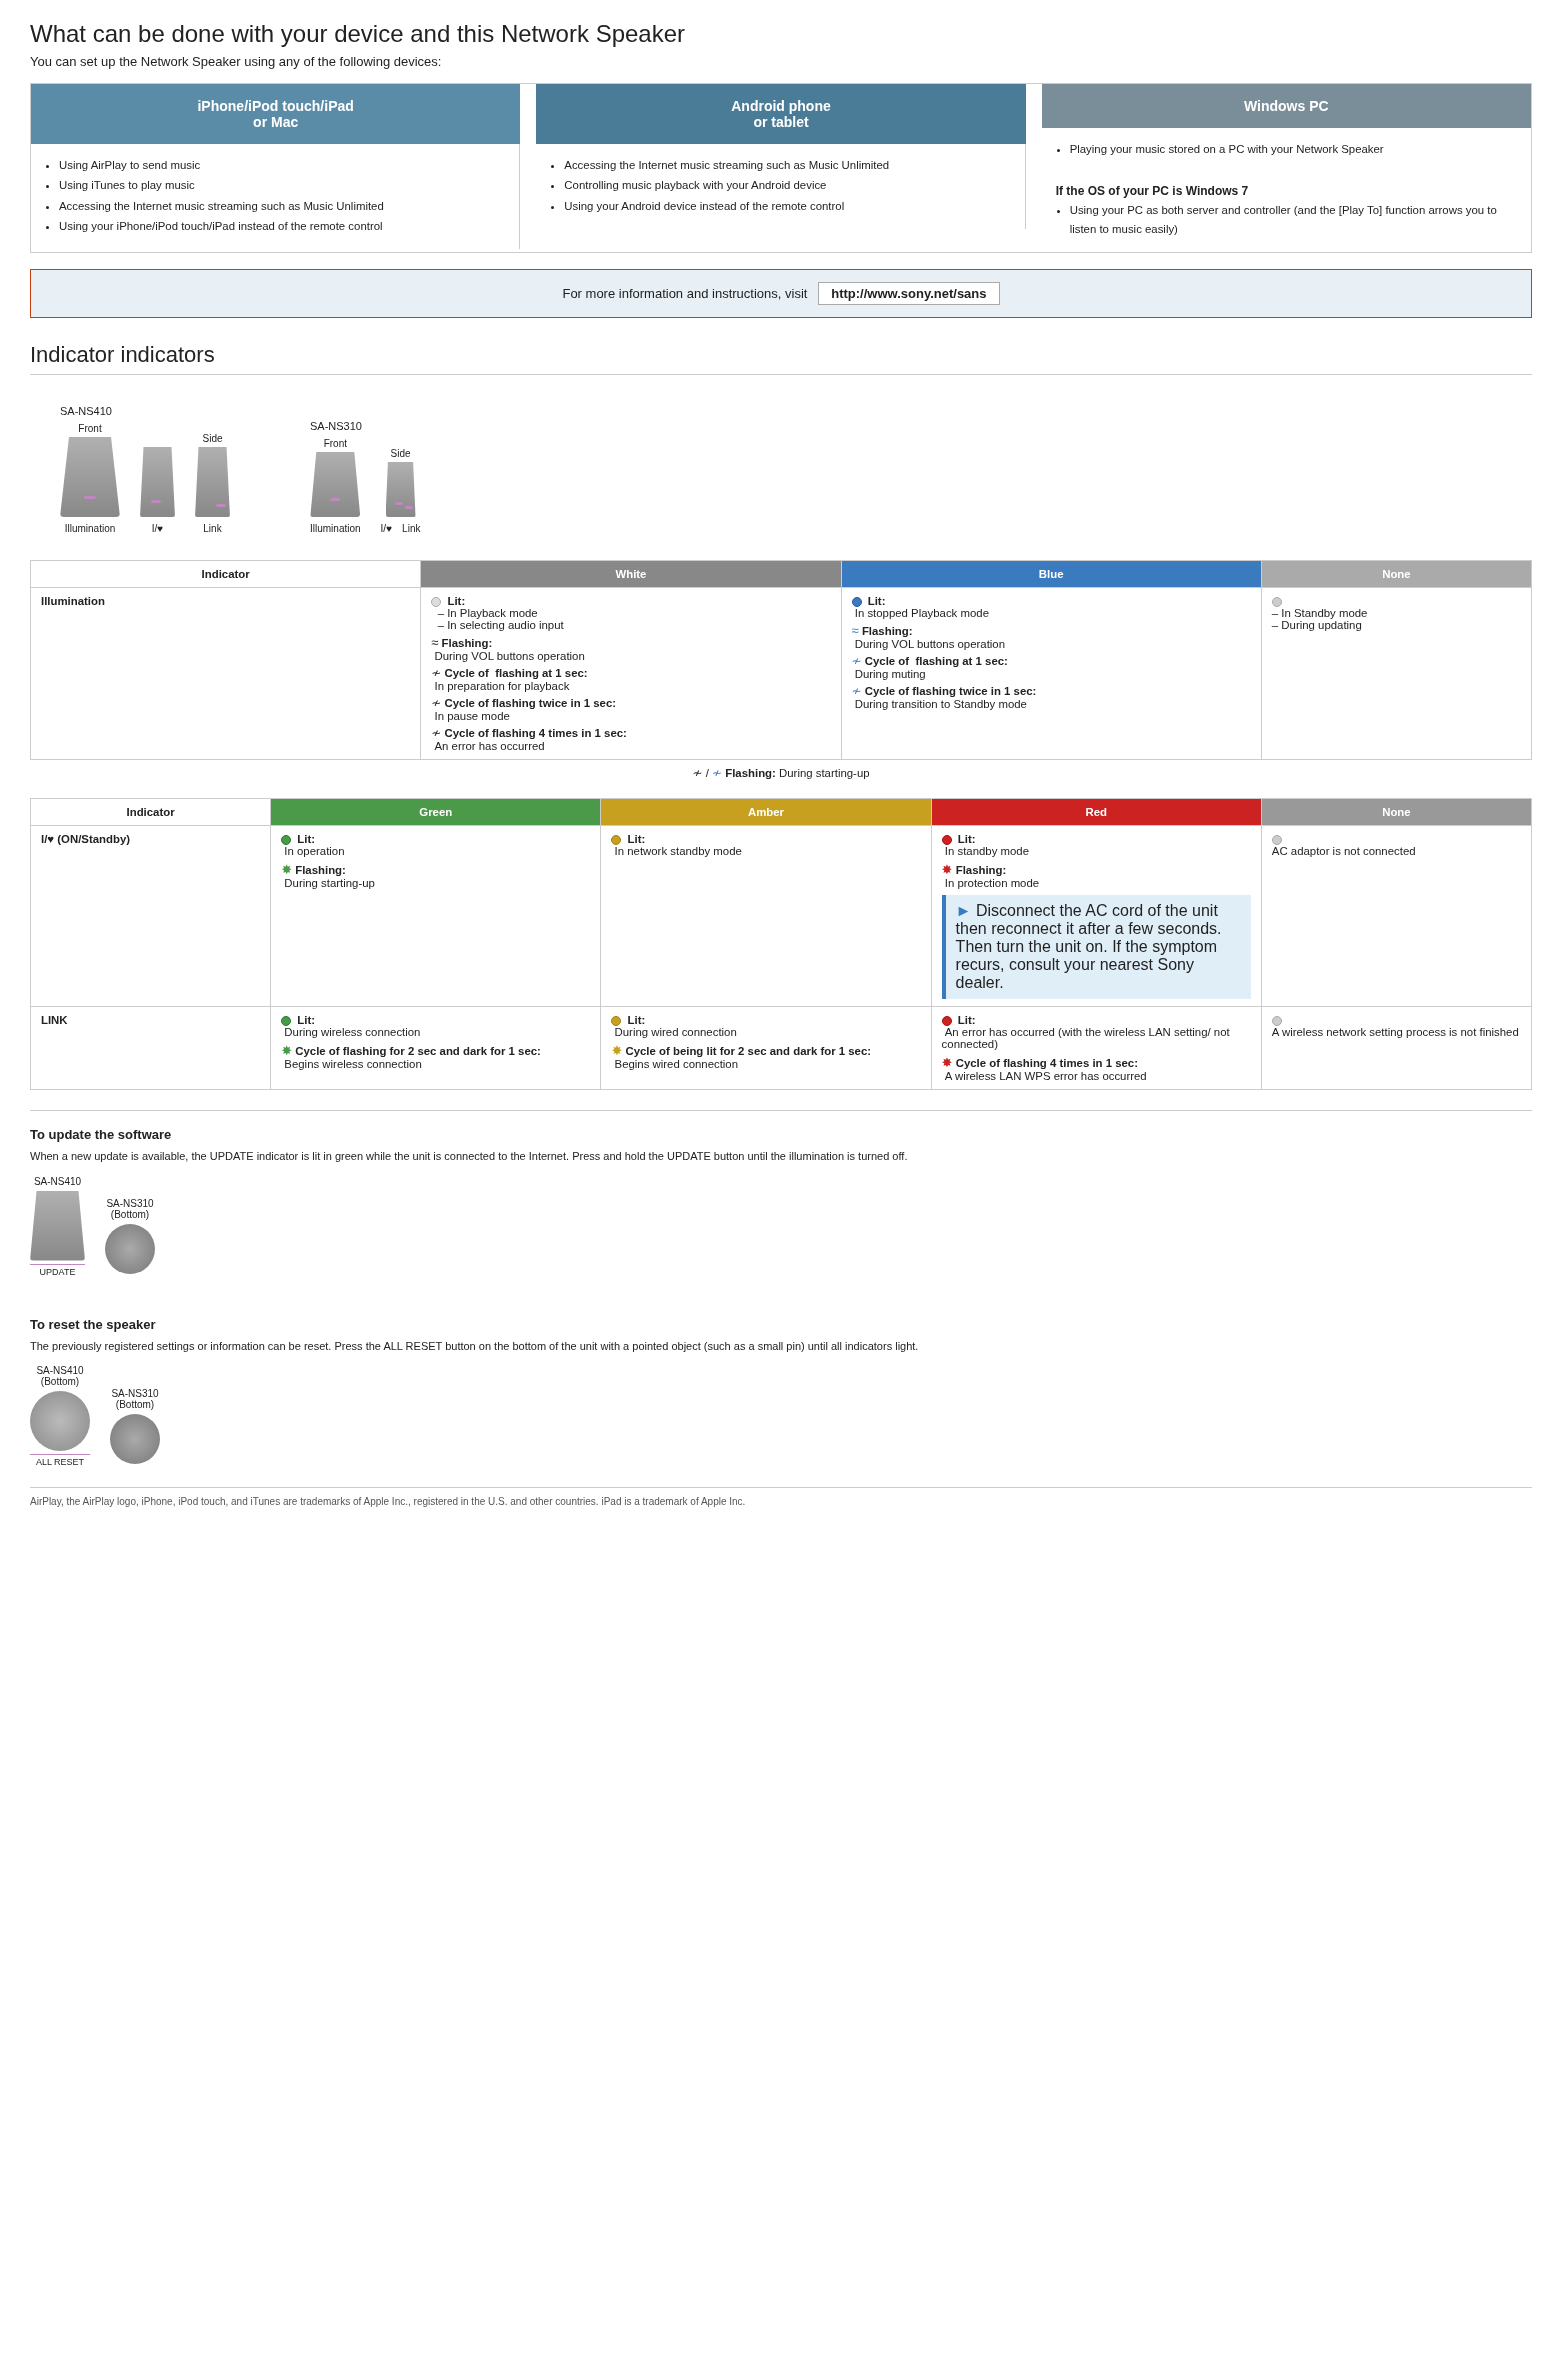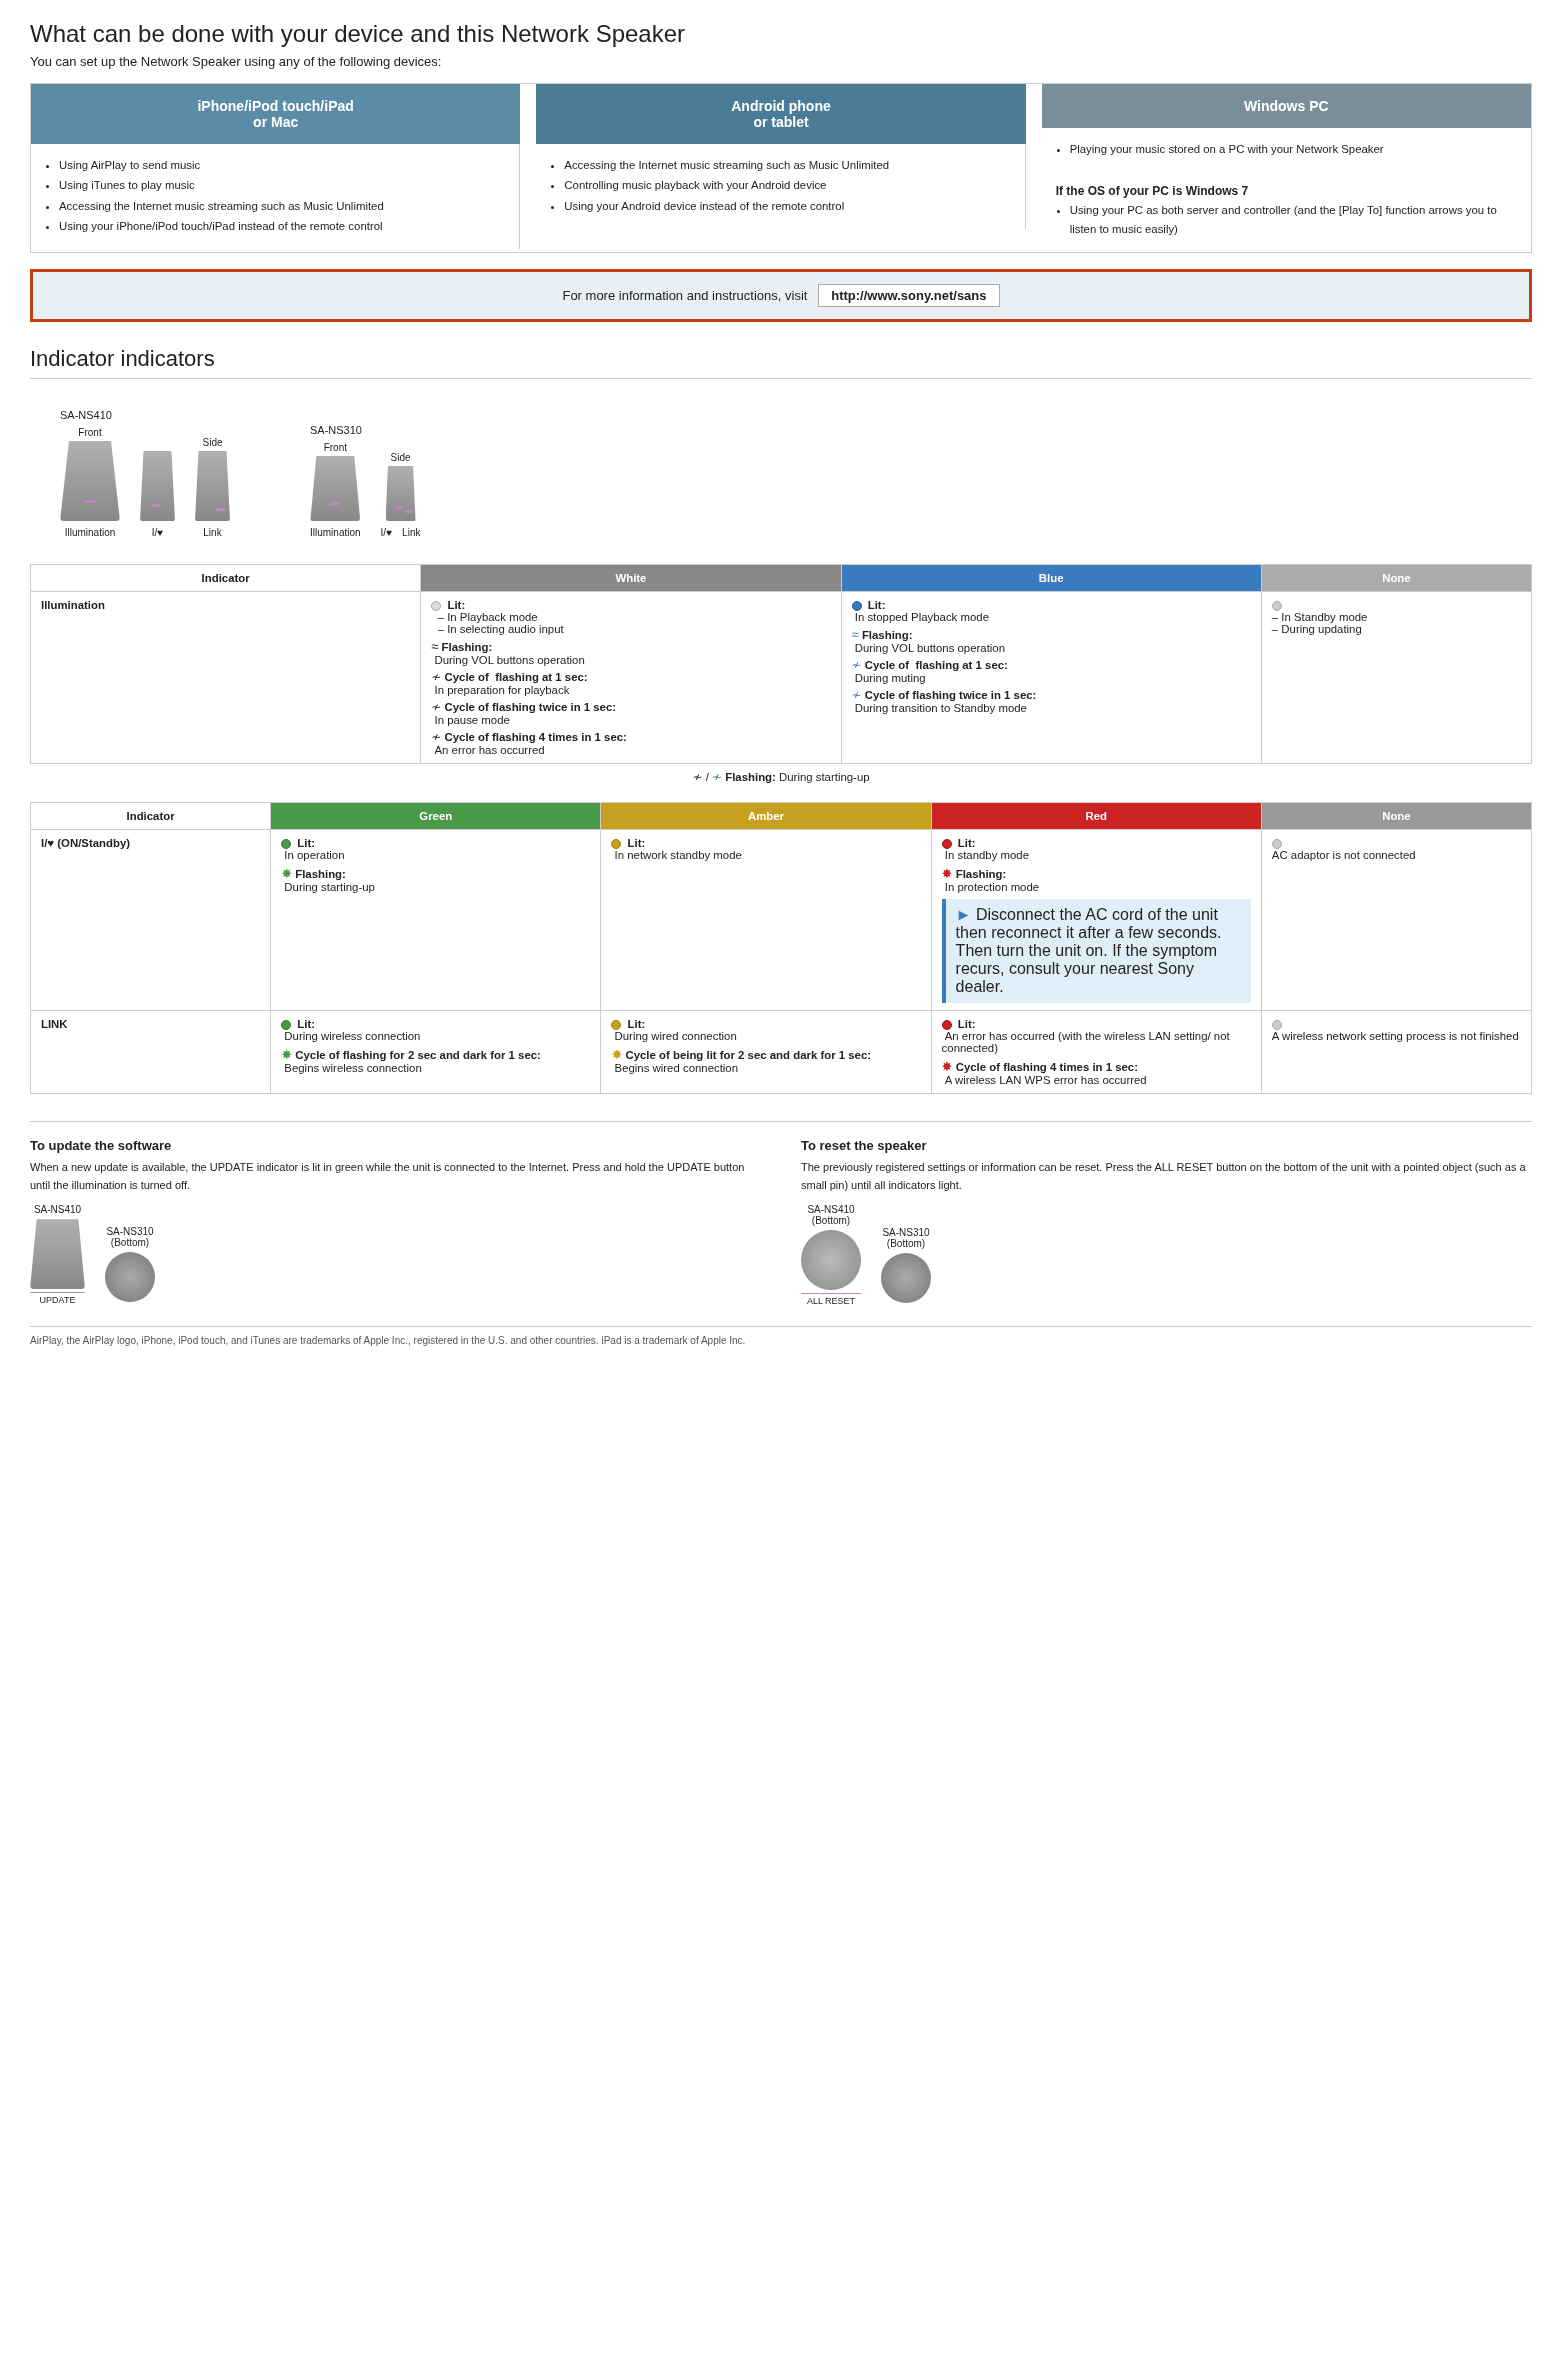--- a/index.html
+++ b/index.html
@@ -15,21 +15,21 @@
     .card-blue { background: #5a8ca8; }
     .card-blue-dark { background: #4a7c98; }
     .card-gray { background: #7a8e9a; }
     .device-card-body { padding: 12px 14px; font-size: 11.4px; border-right: 1px solid #ccc; line-height: 1.6; vertical-align: top; }
     .device-card:last-child .device-card-body { border-right: none; }
     .device-card-body ul { padding-left: 14px; }
     .device-card-body li { margin-bottom: 2px; }
     .device-card-body .windows-title { font-weight: bold; margin-top: 24px; font-size: 12px; }
 
     
-    .url-bar { background: #e8f0f5; border: 3px solid #c2410c; padding: 12px 20px; text-align: center; margin-bottom: 24px; font-size: 13px; }
+    .url-bar { background: #e8f0f5; border: 1px solid #c2410c; padding: 12px 20px; text-align: center; margin-bottom: 24px; font-size: 13px; }
     .url-bar .url-box { display: inline-block; background: #fff; border: 1px solid #aaa; padding: 3px 12px; font-size: 13px; font-weight: bold; }
 
     
     .section-title { font-size: 22px; font-weight: normal; margin-bottom: 10px; border-bottom: 1px solid #ccc; padding-bottom: 6px; }
 
     
     .diagram-section { padding: 10px 0 16px; }
     .spk-front-410 {
       width: 60px; height: 80px;
       background: linear-gradient(to bottom, #b0b0b0, #888);
@@ -68,21 +68,21 @@
     .dot-green { display: inline-block; width: 10px; height: 10px; border-radius: 50%; background: #4a9a4a; border: 1px solid #2a7a2a; margin-right: 3px; vertical-align: middle; }
     .dot-amber { display: inline-block; width: 10px; height: 10px; border-radius: 50%; background: #c8a020; border: 1px solid #a08010; margin-right: 3px; vertical-align: middle; }
     .dot-red { display: inline-block; width: 10px; height: 10px; border-radius: 50%; background: #cc2222; border: 1px solid #aa1010; margin-right: 3px; vertical-align: middle; }
     .dot-gray { display: inline-block; width: 10px; height: 10px; border-radius: 50%; background: #ccc; border: 1px solid #aaa; margin-right: 3px; vertical-align: middle; }
 
     .alert-box { background: #e0eef8; border-left: 4px solid #3a7abf; padding: 7px 10px; margin-top: 6px; font-size: 16px; }
 
     .flashing-note { text-align: center; font-size: 11.4px; padding: 6px; }
 
     
-    .bottom-section { display: flex; gap: 40px; margin-top: 27px; padding-top: 16px; border-top: 1px solid #ccc; }
+    .bottom-section { display: flex; gap: 40px; margin-top: 20px; padding-top: 16px; border-top: 1px solid #ccc; flex-direction: column; }
     .bottom-col { flex: 1; }
     .bottom-col h3 { font-size: 13px; font-weight: bold; margin-bottom: 6px; }
     .bottom-col p { font-size: 11px; line-height: 1.6; margin-bottom: 6px; }
 
     .bottom-images { display: flex; gap: 20px; align-items: flex-end; margin-top: 10px; }
     .bottom-img-block { text-align: center; font-size: 10px; }
 
     .spk-bottom-410 {
       width: 55px; height: 70px;
       background: linear-gradient(to bottom, #b0b0b0, #888);

